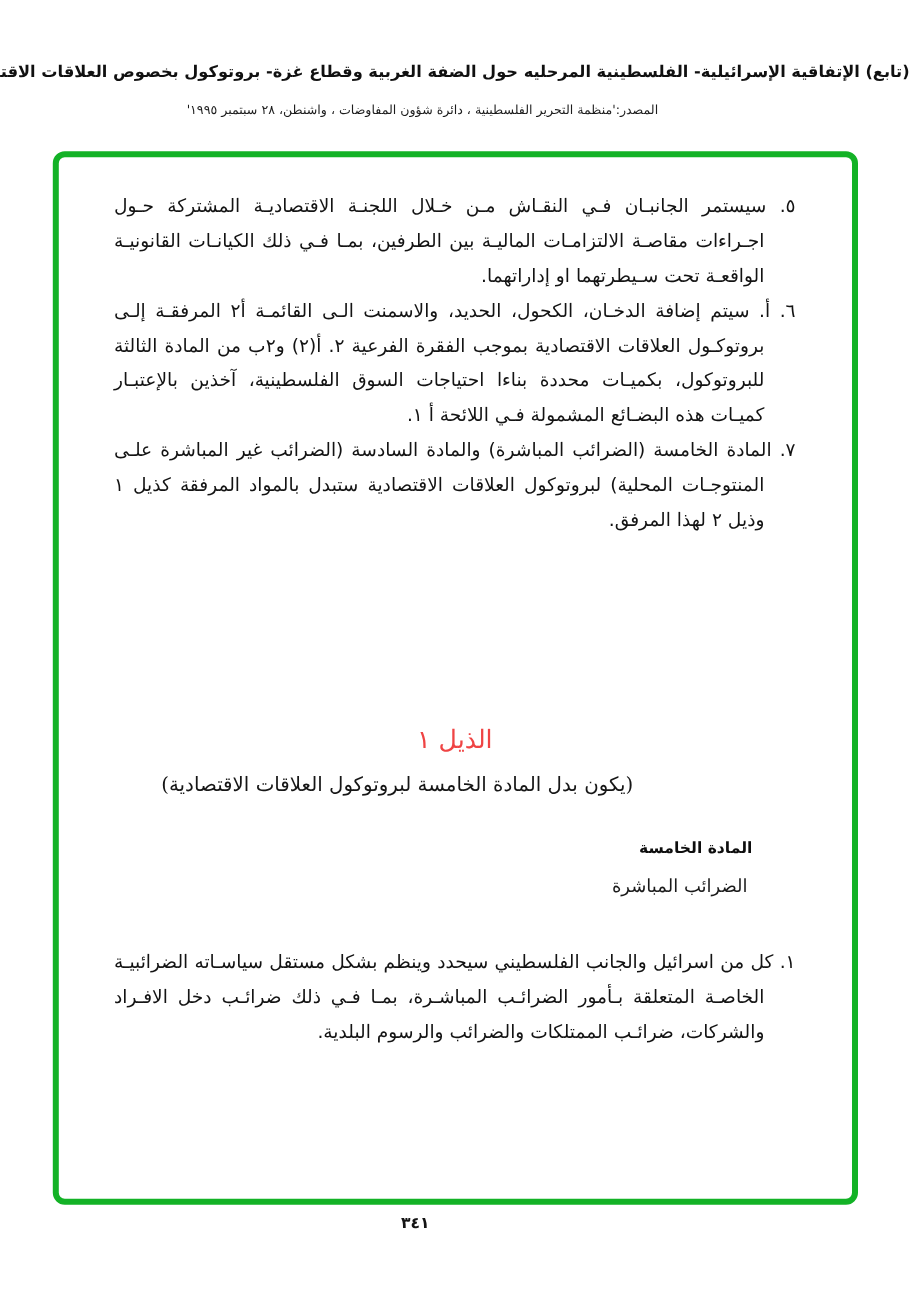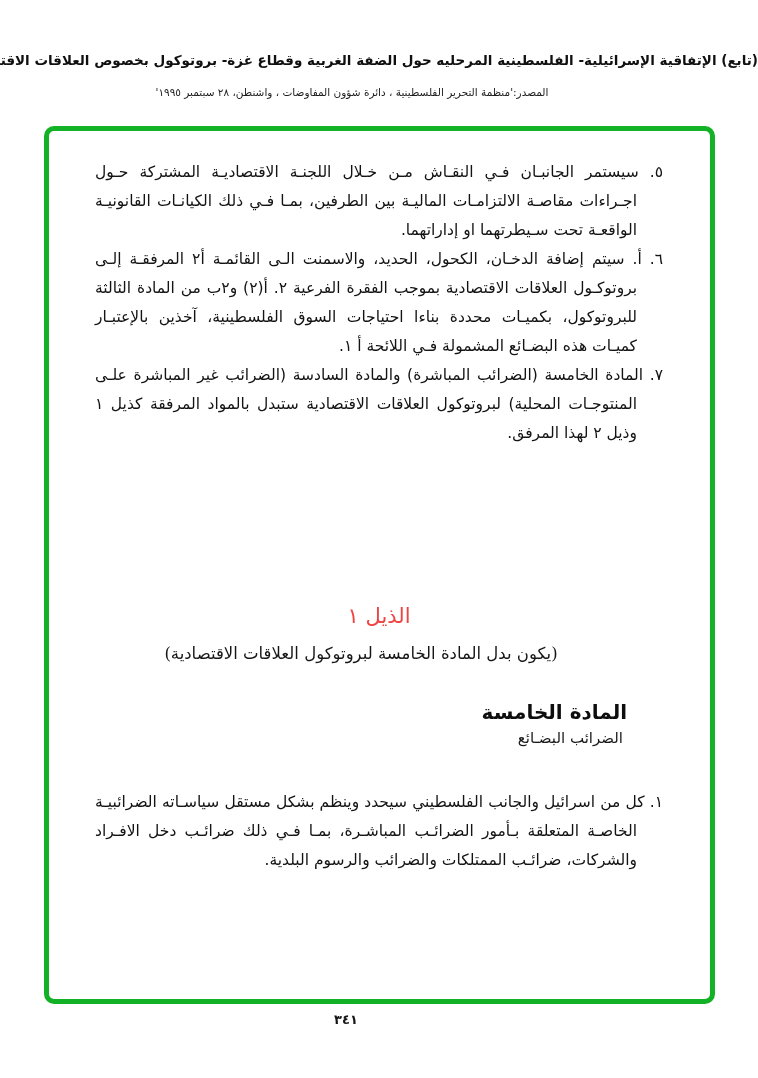--- a/index.html
+++ b/index.html
@@ -37,25 +37,24 @@
   .marker{white-space:nowrap;}
   
   .apx-title{
     position:absolute;top:604px;left:0;width:758px;text-align:center;
     direction:rtl;font-weight:normal;font-size:21px;color:#ef4444;
   }
   .apx-sub{
     position:absolute;top:644px;left:0;width:662px;text-align:center;
     direction:rtl;font-size:16.5px;color:#161616;
     font-family:"DejaVu Serif","DejaVu Sans",sans-serif;
-    padding-left:30px;
   }
   .art-head{
     position:absolute;top:700px;left:95px;width:550px;direction:rtl;
-    font-weight:bold;font-size:20px;padding-right:18px;
+    font-weight:bold;font-size:13px;padding-right:18px;
     box-sizing:border-box;color:#0e0e0e;
   }
   .art-subhead{
     position:absolute;top:729px;left:95px;width:550px;direction:rtl;
     text-align:right;font-size:15px;padding-right:22px;box-sizing:border-box;
     color:#1a1a1a;font-family:"DejaVu Serif","DejaVu Sans",sans-serif;
   }
   
   .page-num{
     position:absolute;top:1012px;left:296px;width:100px;text-align:center;
@@ -72,19 +71,19 @@
 
 <div class="textcol list-block">
   <p class="item"><span class="marker">٥.</span> <span>سيستمر الجانبـان فـي النقـاش مـن خـلال اللجنـة الاقتصاديـة المشتركة حـول اجـراءات مقاصـة الالتزامـات الماليـة بين الطرفين، بمـا فـي ذلك الكيانـات القانونيـة الواقعـة تحت سـيطرتهما او إداراتهما.</span></p>
   <p class="item"><span class="marker">٦. أ.</span> <span>سيتم إضافة الدخـان، الكحول، الحديد، والاسمنت الـى القائمـة أ٢ المرفقـة إلـى بروتوكـول العلاقات الاقتصادية بموجب الفقرة الفرعية ٢. أ(٢) و٢ب من المادة الثالثة للبروتوكول، بكميـات محددة بناءا احتياجات السوق الفلسطينية، آخذين بالإعتبـار كميـات هذه البضـائع المشمولة فـي اللائحة أ ١.</span></p>
   <p class="item"><span class="marker">٧.</span> <span>المادة الخامسة (الضرائب المباشرة) والمادة السادسة (الضرائب غير المباشرة علـى المنتوجـات المحلية) لبروتوكول العلاقات الاقتصادية ستبدل بالمواد المرفقة كذيل ١ وذيل ٢ لهذا المرفق.</span></p>
 </div>
 
 <div class="apx-title">الذيل ١</div>
 <div class="apx-sub">(يكون بدل المادة الخامسة لبروتوكول العلاقات الاقتصادية)</div>
 <div class="art-head">المادة الخامسة</div>
-<div class="art-subhead">الضرائب البضـائع</div>
+<div class="art-subhead">الضرائب المباشرة</div>
 
 <div class="textcol item1-block">
   <p class="item"><span class="marker">١.</span> <span>كل من اسرائيل والجانب  الفلسطيني سيحدد وينظم بشكل مستقل سياسـاته الضرائبيـة الخاصـة المتعلقة بـأمور الضرائـب المباشـرة، بمـا فـي ذلك ضرائـب دخل الافـراد والشركات، ضرائـب الممتلكات والضرائب والرسوم البلدية.</span></p>
 </div>
 
 <div class="page-num">٣٤١</div>
 
 </body></html>

